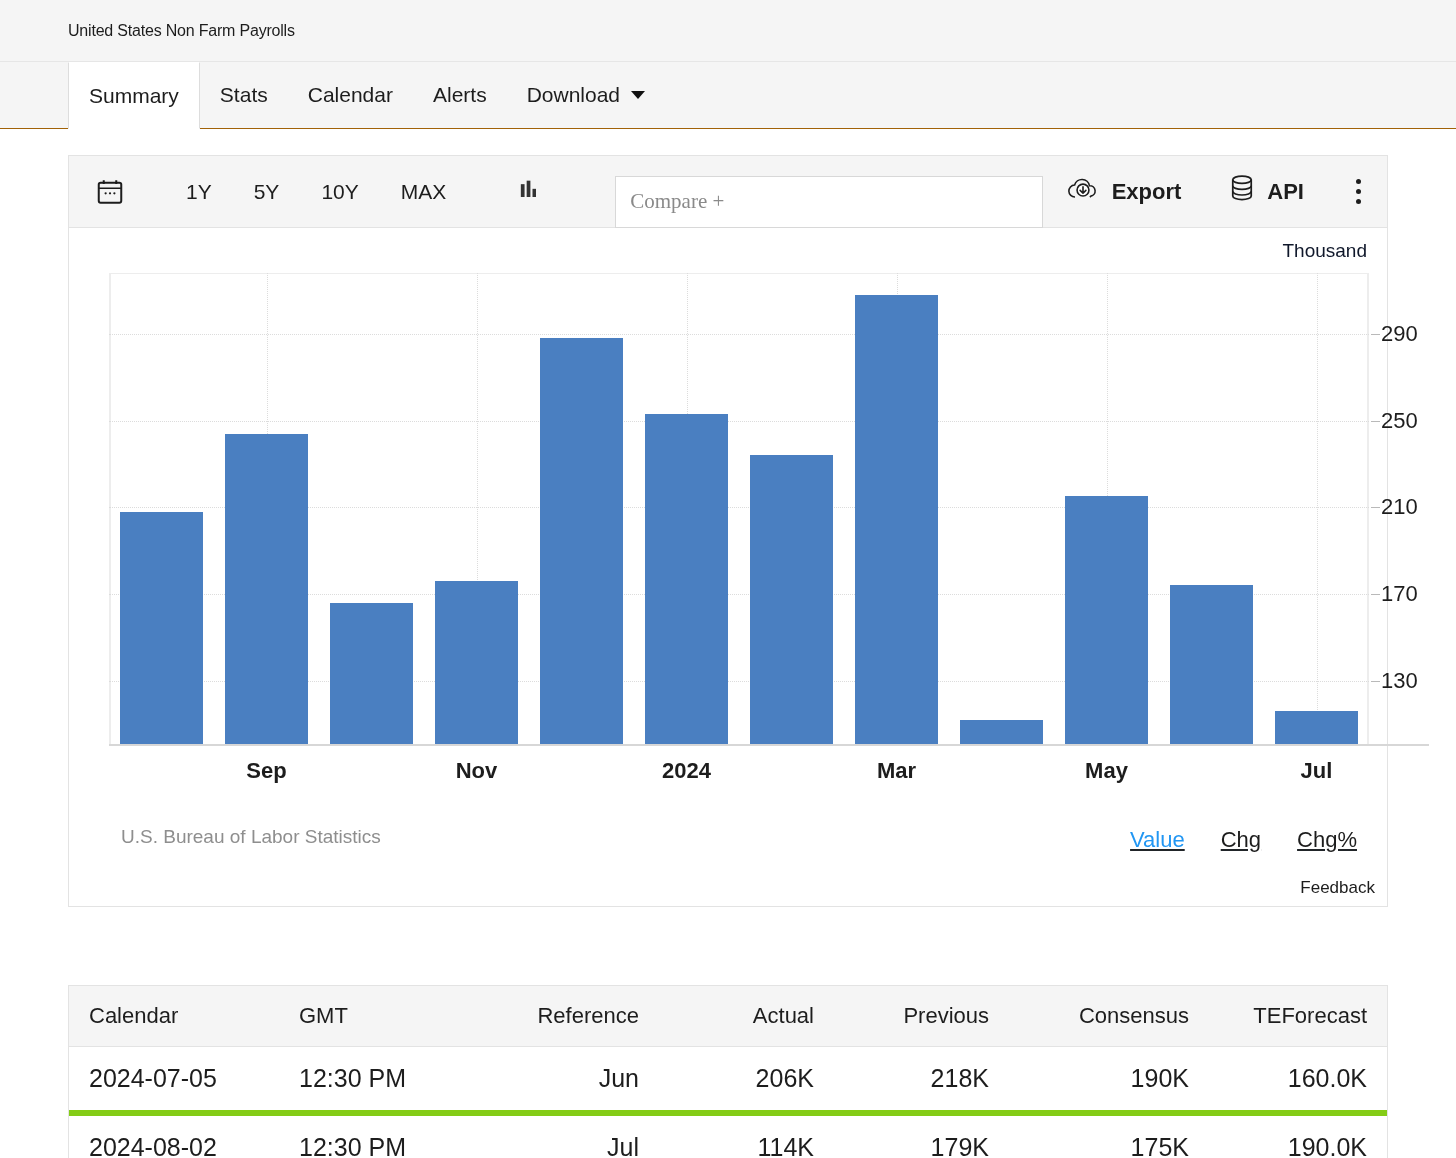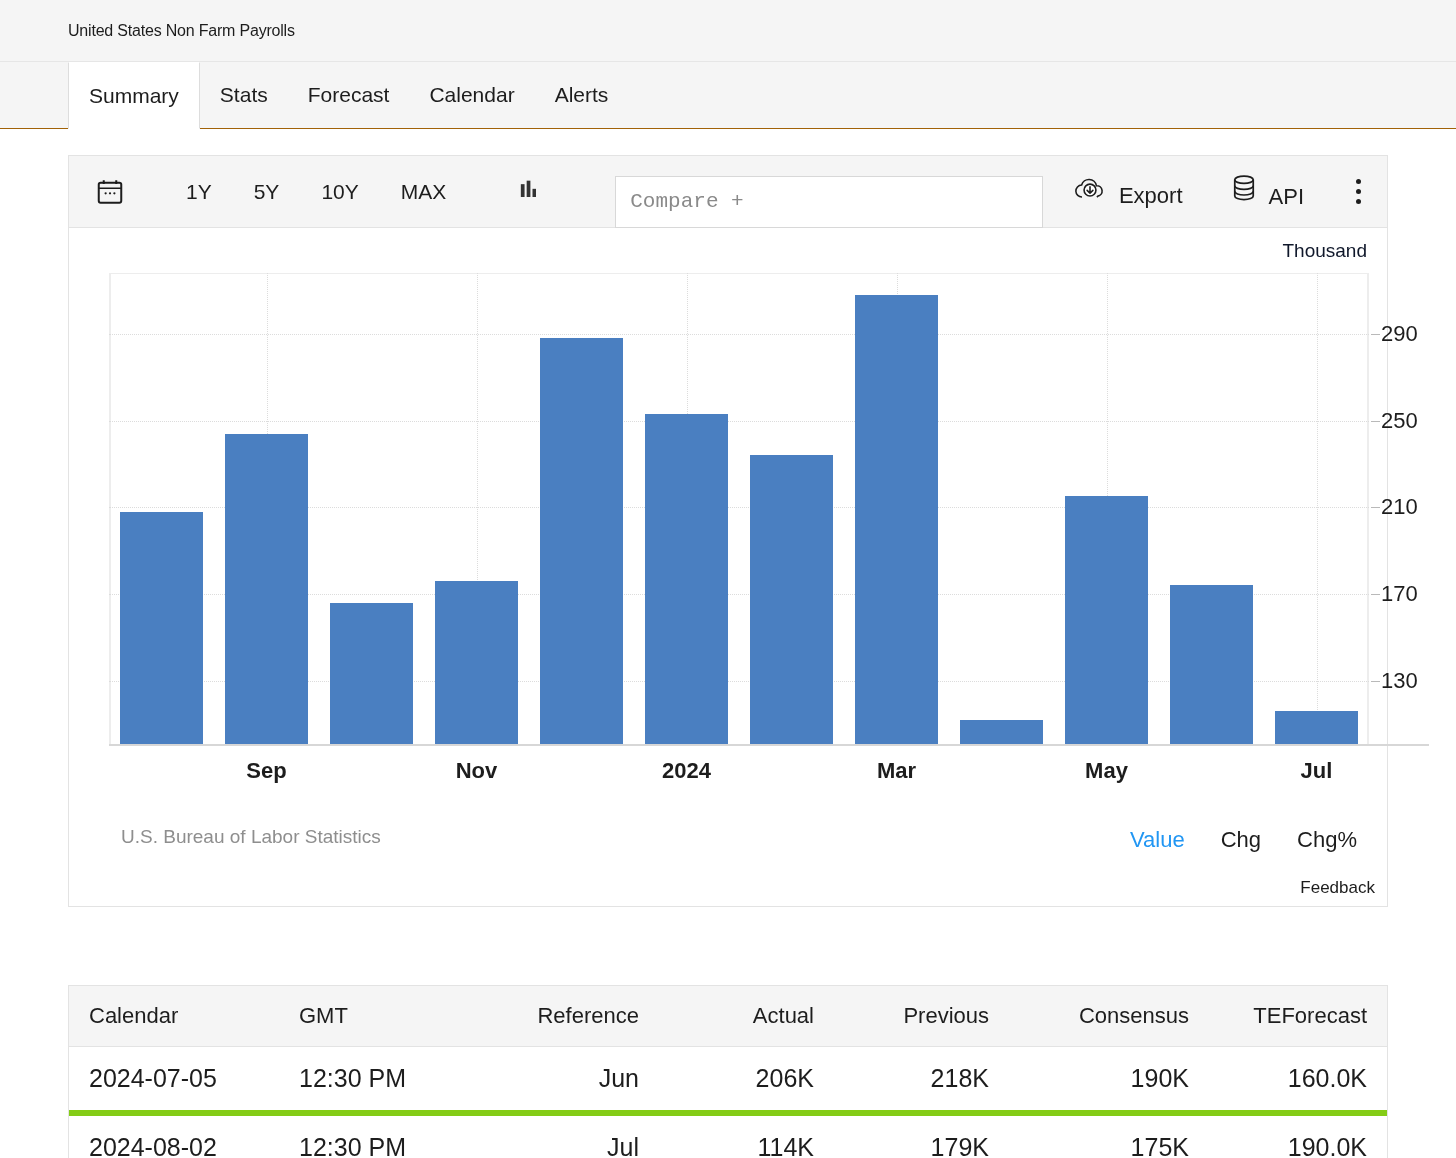--- a/index.html
+++ b/index.html
@@ -80,26 +80,26 @@
   }
   .chart-type-icon { margin-left:56px; cursor:pointer; }
   .compare-input {
     margin-left:72px;
     width:428px; height:52px;
     background:#ffffff;
     border:1px solid #d8d8d8;
     font-size:21px;
     color:#1d1d1d;
     padding:0 14px;
-    font-family:Liberation Mono, monospace;
+    font-family:Liberation Serif, serif;
     margin-top:20px;
   }
   .compare-input::placeholder { color:#8a8a8a; }
   .tb-right { margin-left:auto; display:flex; align-items:center; }
-  .tb-action { display:flex; align-items:flex-end; gap:12px; cursor:pointer; font-size:22px; color:#1d1d1d; }
+  .tb-action { display:flex; align-items:center; gap:12px; cursor:pointer; font-size:22px; color:#1d1d1d;font-weight:bold; }
   .tb-sep { width:48px; }
   .kebab { width:5px; margin-left:52px; margin-right:8px; cursor:pointer; display:flex; flex-direction:column; gap:5px; align-items:center;}
   .kebab span { width:5px;height:5px;border-radius:50%;background:#1d1d1d; display:block;}
 
   
   .chart-body { position:relative; height:678px; background:#fff; }
   .unit-label {
     position:absolute; right:20px; top:12px;
     font-size:19px; color:#0f172a;
   }
@@ -149,21 +149,21 @@
     transform:translateX(-50%);
     white-space:nowrap;
     font-weight:bold;
   }
   .source {
     position:absolute; left:52px; bottom:58px;
     font-size:19px; color:#8e8e8e;
   }
   .legend {
     position:absolute; right:30px; bottom:53px;
-    display:flex; align-items:flex-end; gap:36px;
+    display:flex; align-items:flex-end; gap:36px;text-decoration:underline;
   }
   .legend-item { font-size:22px; color:#1d1d1d; cursor:pointer; }
   .legend-item.active { color:#2196f3; }
   .feedback {
     position:absolute; right:12px; bottom:8px;
     font-size:17px; color:#1d1d1d; cursor:pointer;
   }
 
   
   .table-wrap { margin:78px 68px 0 68px; border:1px solid #e3e3e3; border-bottom:none; }
@@ -199,27 +199,28 @@
 </div>
 
 <div class="tabbar">
   <div class="tab active">
     <span>Summary</span>
   </div>
   <div class="tab">
     <span>Stats</span>
   </div>
   <div class="tab">
-    <span>Forecast</span>
-  </div>
-  <div class="tab">
     <span>Calendar</span>
   </div>
   <div class="tab">
     <span>Alerts</span>
+  </div>
+  <div class="tab">
+    <span>Download</span>
+    <span class="caret"></span>
   </div>
 </div>
 
 <div class="card">
 
   <div class="toolbar">
     <div class="tb-icon">
       <svg width="30" height="30" viewBox="0 0 24 24" fill="none" stroke="#1d1d1d" stroke-width="1.6">
         <rect x="3" y="4.5" width="18" height="16" rx="1.5"></rect>
         <path d="M3 9h18" stroke-width="1.2"></path>

